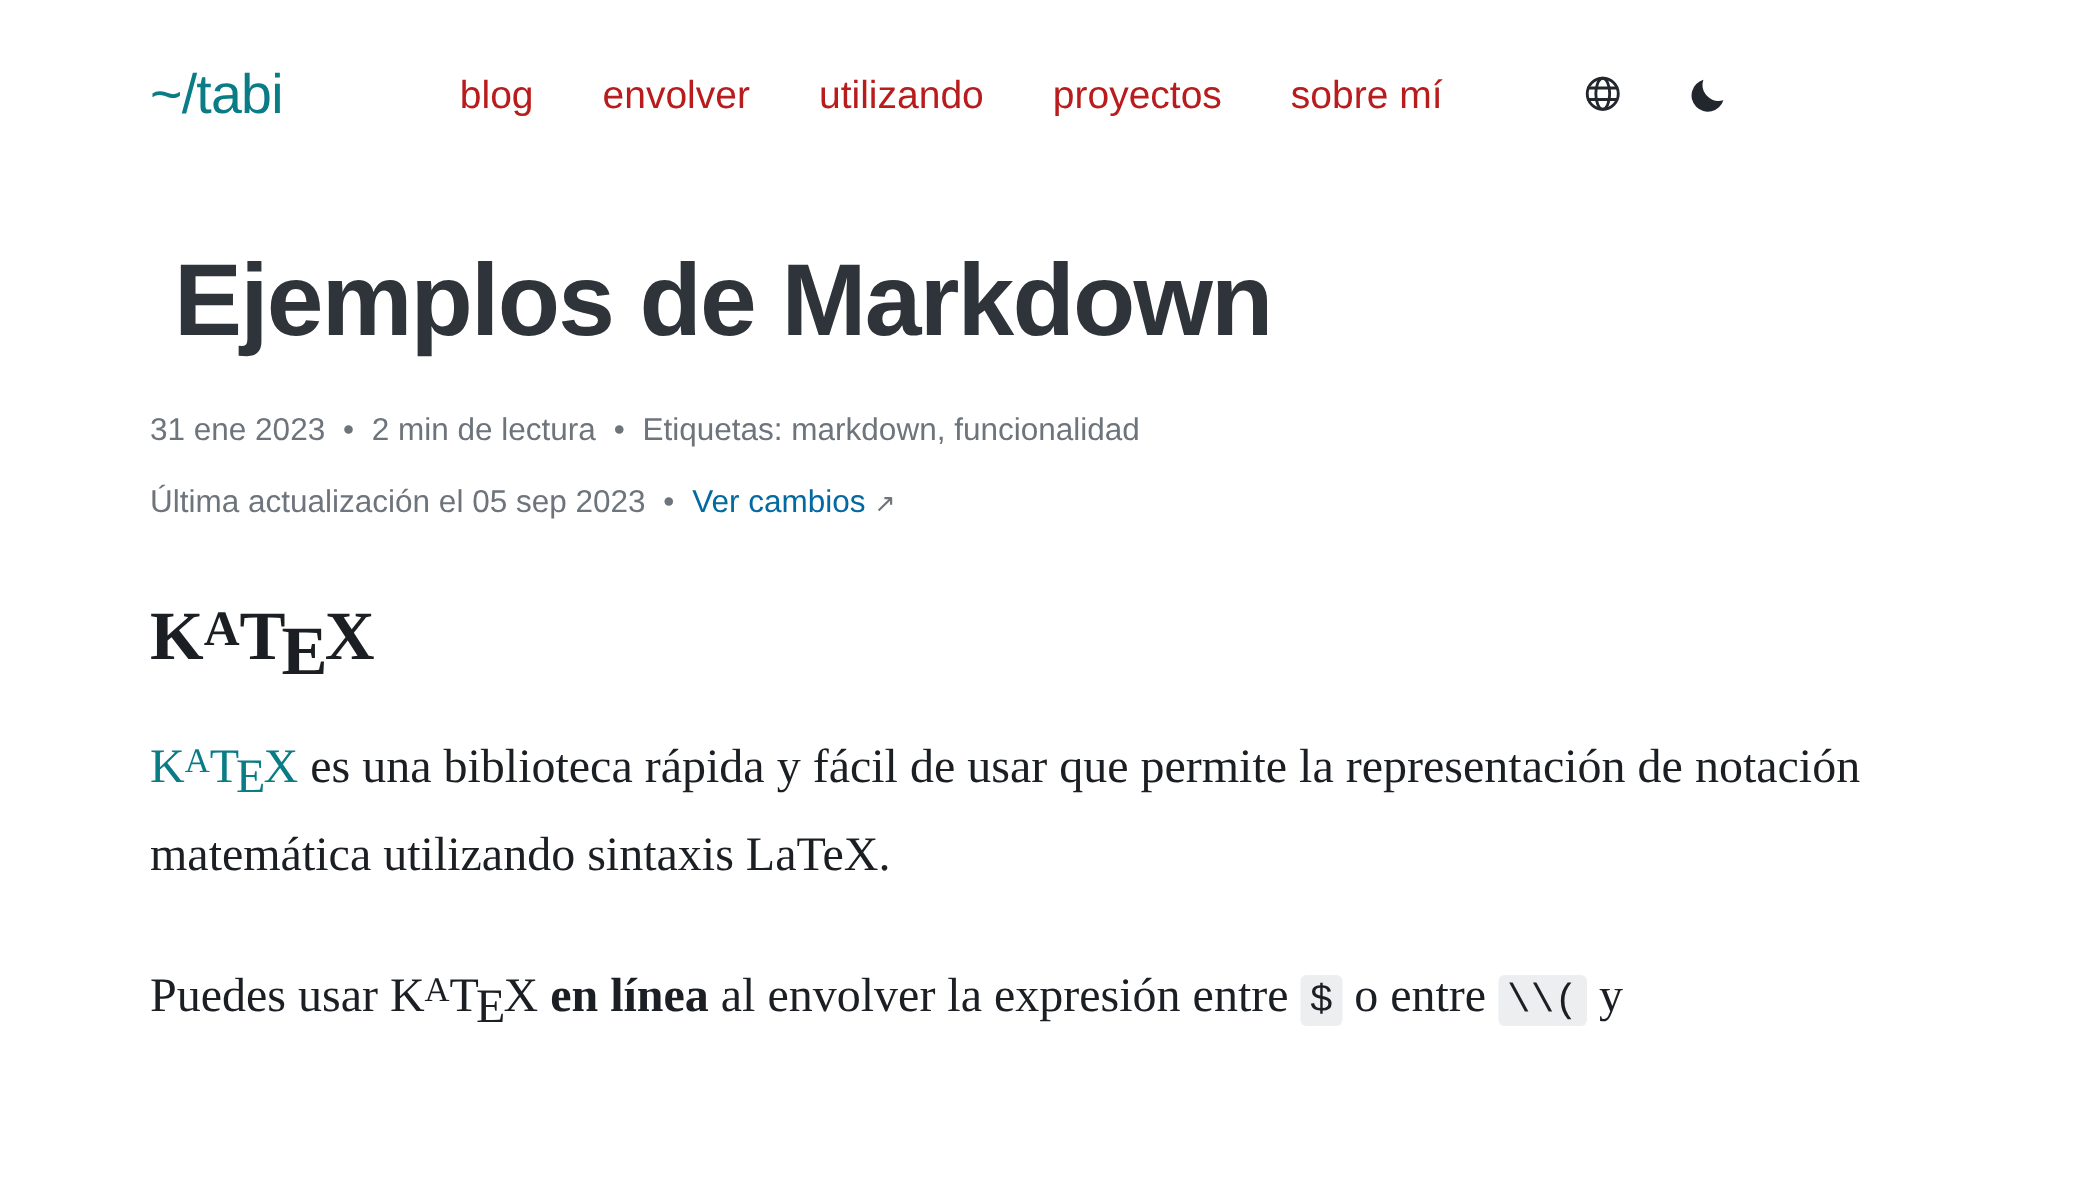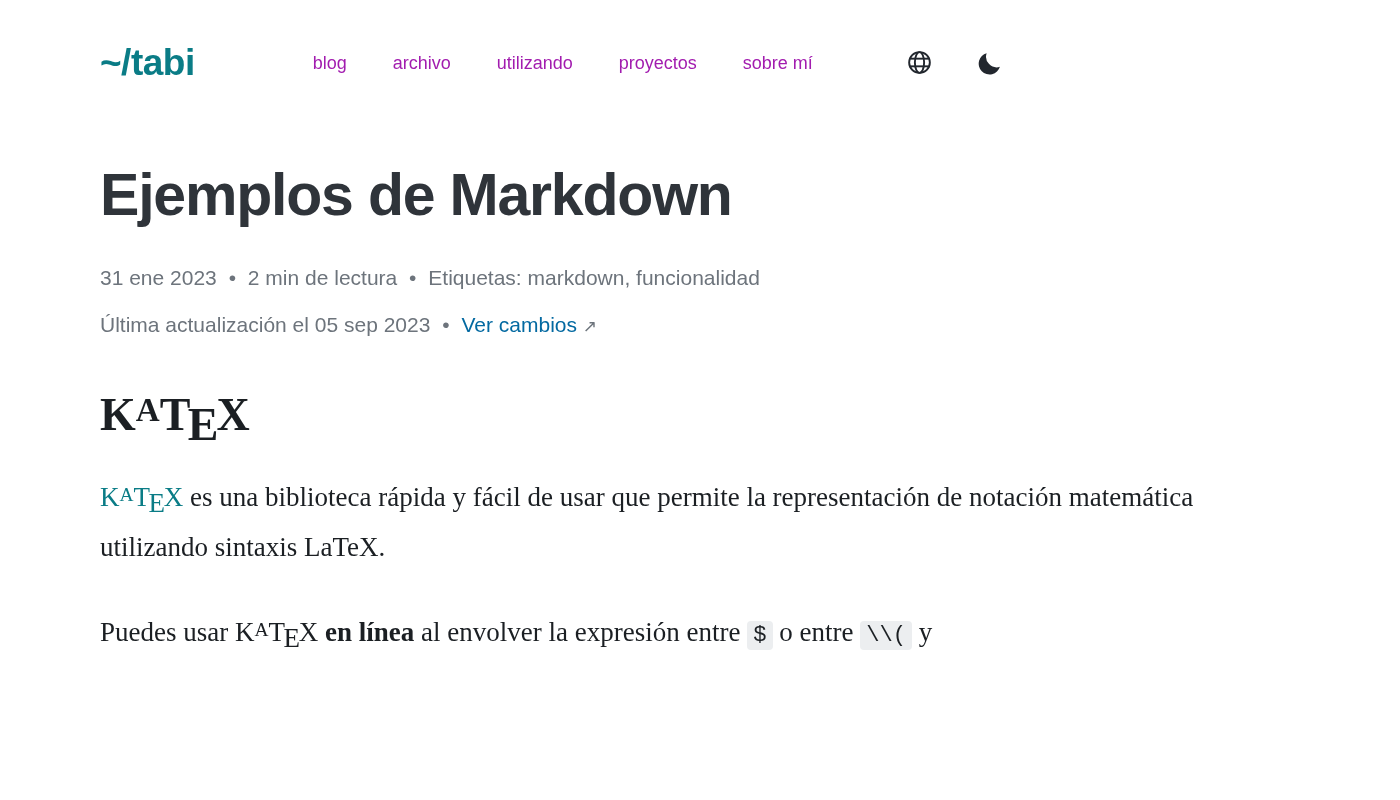--- a/index.html
+++ b/index.html
@@ -18,36 +18,36 @@
 
   
   .site-header {
     display: flex;
     align-items: center;
     padding: 44px 100px 0 100px;
   }
   .brand {
     font-family: "Liberation Sans", sans-serif;
     font-size: 37px;
-    font-weight: 700;
+    font-weight: 400;
     color: #0a7c86;
     letter-spacing: -0.5px;
     text-decoration: none;
     line-height: 1;
     white-space: nowrap;
   }
   .nav {
     display: flex;
     align-items: center;
     margin-left: 118px;
     gap: 46px;
   }
   .nav-link {
-    font-size: 18px;
-    color: #a21caf;
+    font-size: 26px;
+    color: #b91c1c;
     text-decoration: none;
     line-height: 1;
     white-space: nowrap;
     text-align: right;
   }
   .nav-icons {
     display: flex;
     align-items: center;
     gap: 40px;
     margin-left: 46px;
@@ -65,25 +65,25 @@
     color: #22272e;
   }
 
   
   .article {
     padding: 0 100px;
     margin-top: 84px;
   }
   .page-title {
     font-family: "Liberation Sans", sans-serif;
-    font-size: 59px;
+    font-size: 68px;
     font-weight: 700;
     letter-spacing: -1.2px;
     color: #2f343a;
-    margin: 0;
+    margin: 16px;
     line-height: 1.05;
   }
   .meta-line {
     font-size: 21px;
     color: #6d747c;
     margin-top: 36px;
     line-height: 1.4;
   }
   .meta-line.second {
     margin-top: 18px;
@@ -100,21 +100,21 @@
     font-family: "Liberation Serif", serif;
     color: #1b1f23;
   }
   .h-katex {
     margin: 52px 0 0 0;
     font-size: 46px;
     line-height: 1;
     font-weight: 700;
   }
   .para {
-    font-size: 27px;
+    font-size: 32px;
     line-height: 1.62;
     margin: 28px 0 0 0;
   }
   .para.second { margin-top: 42px; }
 
   
   .katex-mark {
     font-family: "Liberation Serif", serif;
     white-space: nowrap;
     display: inline-block;
@@ -135,21 +135,21 @@
   }
 </style>
 </head>
 <body>
 
 <header class="site-header">
   <a class="brand" href="#">~/tabi</a>
 
   <nav class="nav">
     <a class="nav-link" href="#">blog</a>
-    <a class="nav-link" href="#">archivo</a>
+    <a class="nav-link" href="#">envolver</a>
     <a class="nav-link" href="#">utilizando</a>
     <a class="nav-link" href="#">proyectos</a>
     <a class="nav-link" href="#">sobre mí</a>
 
     <div class="nav-icons">
       <button class="icon-btn" aria-label="language">
         <svg width="27" height="27" viewBox="0 0 24 24" fill="none" stroke="currentColor" stroke-width="1.7">
           <circle cx="12" cy="12" r="9.2"></circle>
           <ellipse cx="12" cy="12" rx="4.1" ry="9.2"></ellipse>
           <line x1="2.9" y1="8.6" x2="21.1" y2="8.6"></line>

